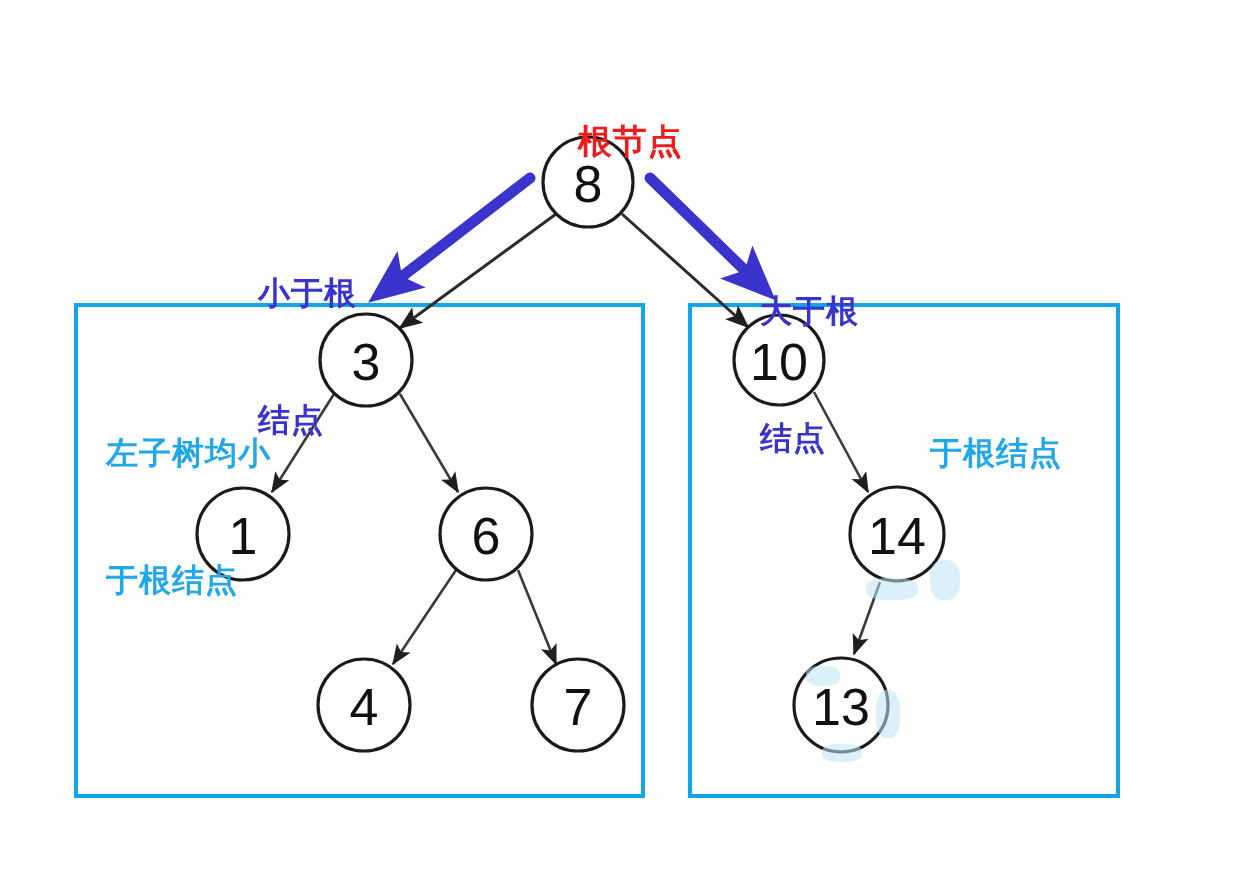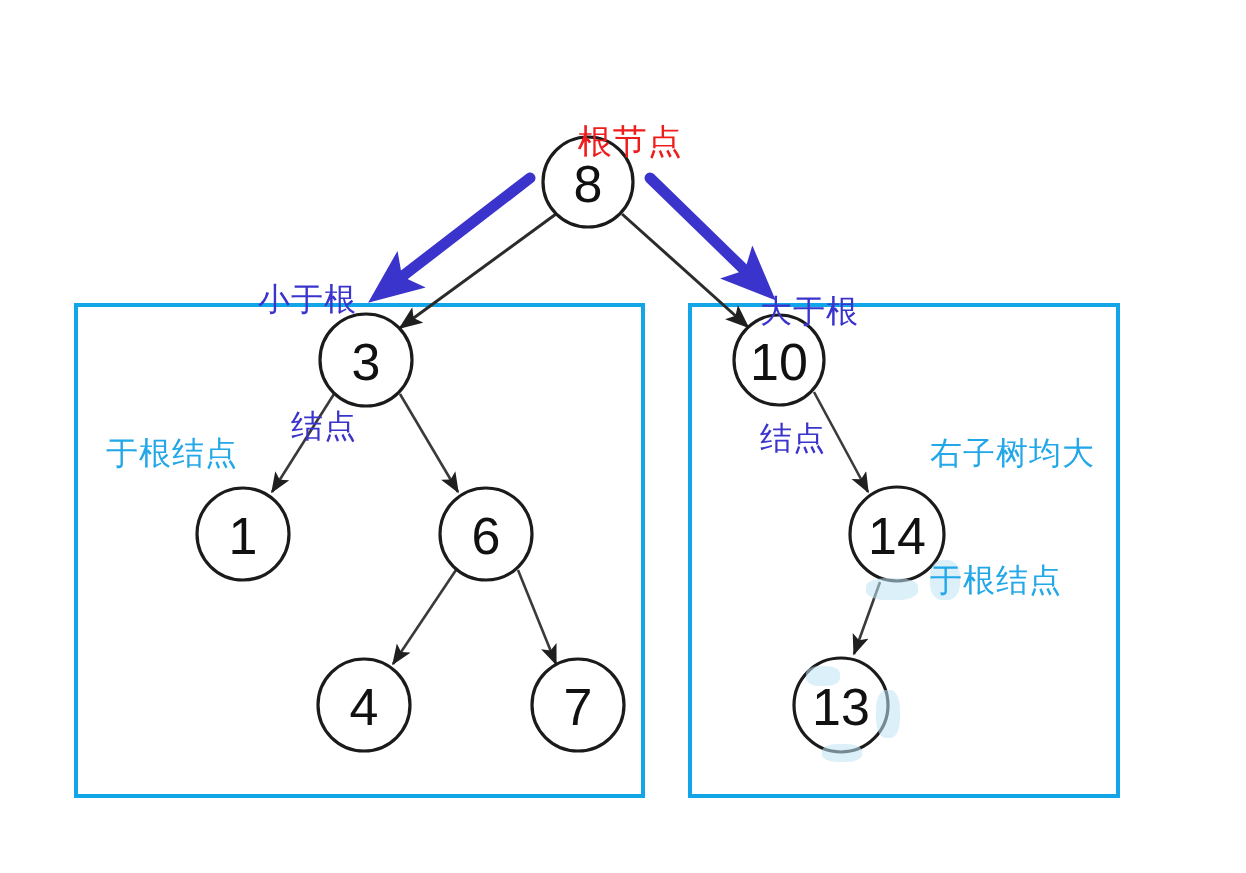--- a/index.html
+++ b/index.html
@@ -51,21 +51,21 @@
     fill: none;
     stroke-linecap: round;
   }
   .group-box {
     fill: none;
     stroke-width: 4;
   }
   .ann-text {
     position: absolute;
     font-family: "Liberation Sans", sans-serif;
-    font-weight: normal;
+    font-weight: bold;
     line-height: 1.32;
     white-space: pre;
     letter-spacing: 1px;
   }
   .ann-root {
     font-size: 34px;
     color: #ee1c1c;
   }
   .ann-blue {
     font-size: 32px;
@@ -154,32 +154,32 @@
   <div class="smudge" style="left:866px; top:578px; width:52px; height:22px;"></div>
   <div class="smudge" style="left:930px; top:560px; width:30px; height:40px;"></div>
   <div class="smudge" style="left:806px; top:666px; width:34px; height:20px;"></div>
   <div class="smudge" style="left:876px; top:690px; width:24px; height:48px;"></div>
   <div class="smudge" style="left:822px; top:744px; width:40px; height:18px;"></div>
 
   <div class="ann-text ann-root" style="left:536px; top:74px;">
     <span>根节点</span>
   </div>
 
-  <div class="ann-text ann-blue" style="left:258px; top:194px;text-align:right;">
+  <div class="ann-text ann-blue" style="left:258px; top:188px;">
     <div>小于根</div>
     <div>结点</div>
   </div>
 
   <div class="ann-text ann-blue" style="left:760px; top:206px;">
     <div>大于根</div>
     <div>结点</div>
   </div>
 
   <div class="ann-text ann-cyan" style="left:106px; top:348px;">
+    <div>左子树均小</div>
     <div>于根结点</div>
   </div>
 
   <div class="ann-text ann-cyan" style="left:930px; top:348px;">
-    <div>右子树均大</div>
     <div>于根结点</div>
   </div>
 
 </div>
 
 </body></html>

